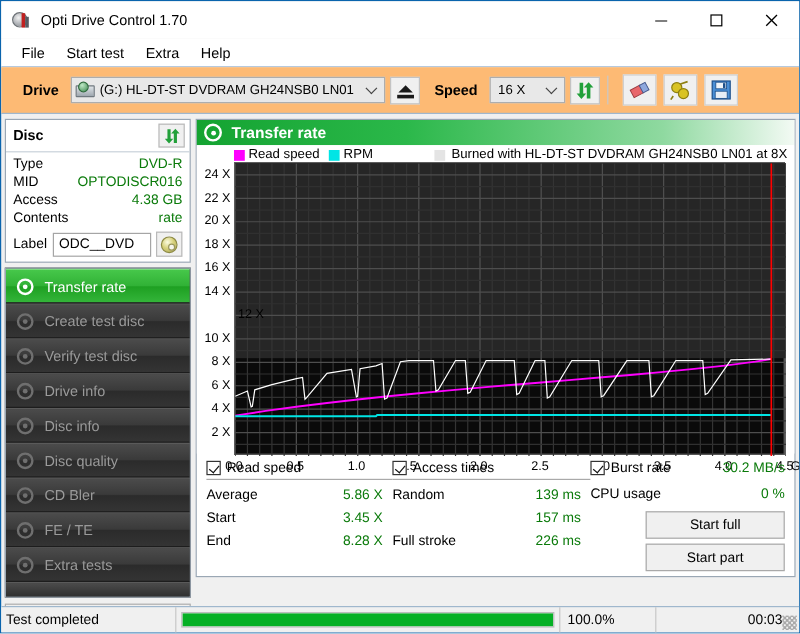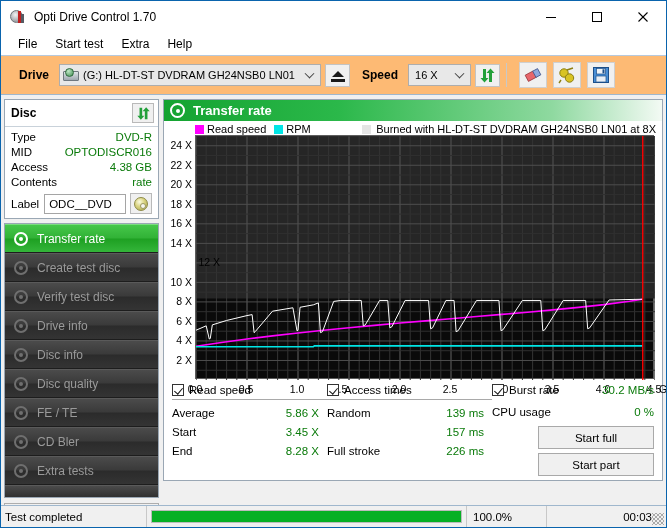--- a/index.html
+++ b/index.html
@@ -564,28 +564,28 @@
               <div class="ring"></div>
               <div class="dot"></div>
             </div>
           <span>Disc quality</span>
         </div>
         <div class="nav-item">
           <div class="nav-ico">
               <div class="ring"></div>
               <div class="dot"></div>
             </div>
-          <span>FE / TE</span>
+          <span>CD Bler</span>
         </div>
         <div class="nav-item">
           <div class="nav-ico">
               <div class="ring"></div>
               <div class="dot"></div>
             </div>
-          <span>CD Bler</span>
+          <span>FE / TE</span>
         </div>
         <div class="nav-item">
           <div class="nav-ico">
               <div class="ring"></div>
               <div class="dot"></div>
             </div>
           <span>Extra tests</span>
         </div>
         <div class="navfoot"></div>
       </div>

